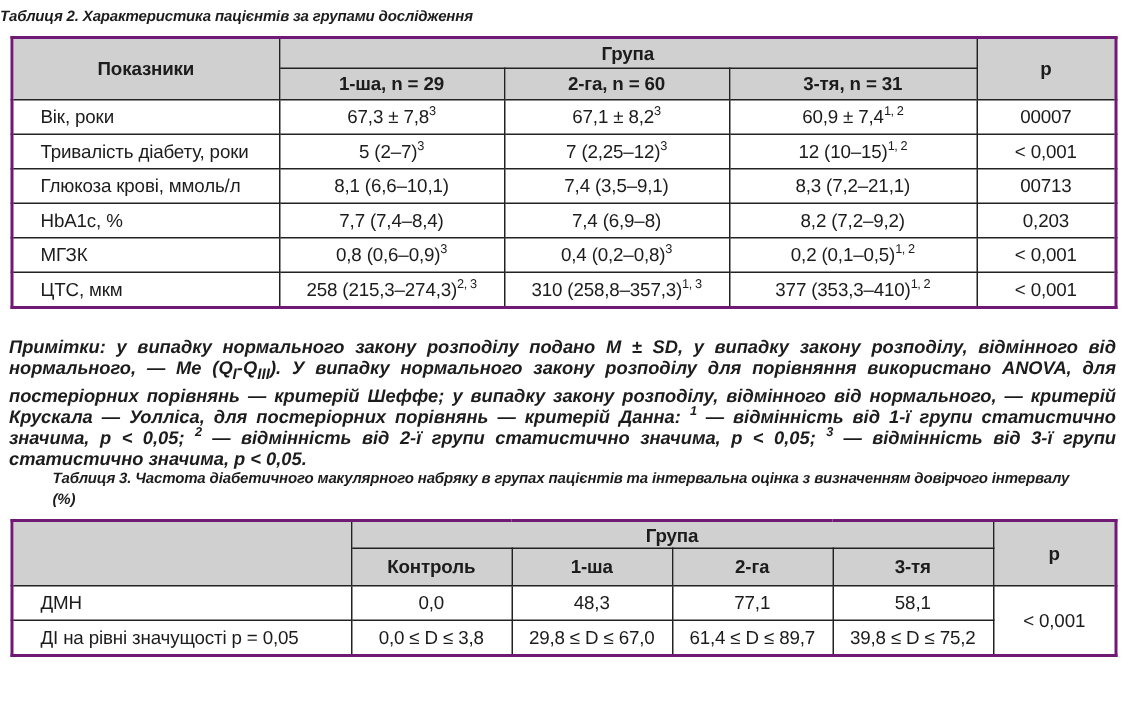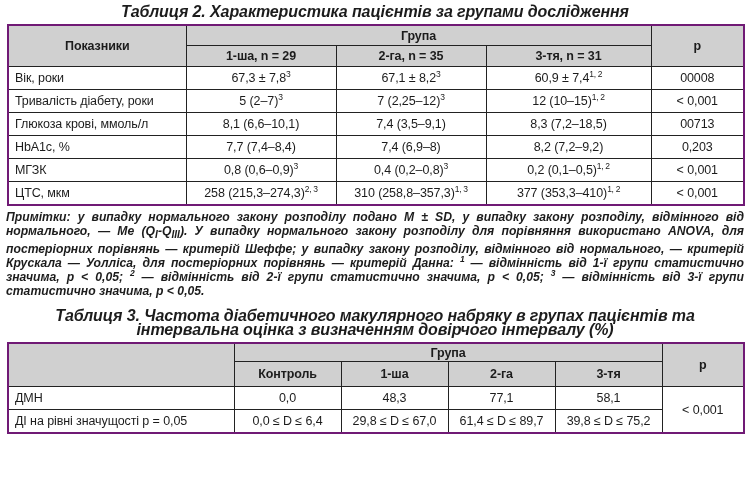--- a/index.html
+++ b/index.html
@@ -12,29 +12,27 @@
     color: #1c1c1c;
     overflow: hidden;
   }
   .page {
     width: 750px;
     height: 480px;
     box-sizing: border-box;
     padding-top: 5px;
   }
   .tbl-title {
-    text-align: center;
     font-weight: bold;
     font-style: italic;
-    font-size: 16px;
+    font-size: 10px;
     line-height: 14px;
     letter-spacing: -0.1px;
   }
   .t3-title {
-    margin-top: 11px;
     max-width: 680px;
     margin-left: auto;
     margin-right: auto;
   }
   table {
     border-collapse: collapse;
     table-layout: fixed;
     width: 736px;
     margin-left: 7px;
     margin-top: 5px;
@@ -54,34 +52,34 @@
     font-weight: bold;
   }
   table.t2 thead tr.h1 th { height: 17px; }
   table.t2 thead tr.h2 th { height: 18px; margin-top: 20px; }
   table.t2 tbody td { height: 20px; }
   table.t3 thead tr.h1 th { height: 15px; }
   table.t3 thead tr.h2 th { height: 22px; }
   table.t3 tbody td { height: 20px; }
   td.lbl {
     text-align: left;
-    padding-left: 6px;
+    padding-left: 18px;
   }
   sup {
     font-size: 8.5px;
     line-height: 0;
     letter-spacing: -0.3px;
   }
   .notes {
     font-weight: bold;
     font-style: italic;
     font-size: 12.2px;
     line-height: 14px;
     text-align: justify;
-    margin: 4px 6px 0 6px;
+    margin: 18px 6px 0 6px;
   }
 </style>
 </head>
 <body>
 
 <div class="page">
 
   <div class="tbl-title">Таблиця 2. Характеристика пацієнтів за групами дослідження</div>
 
   <table class="t2">
@@ -93,44 +91,44 @@
         <col style="width:93px">
     </colgroup>
     <thead>
       <tr class="h1">
         <th rowspan="2">Показники</th>
         <th colspan="3">Група</th>
         <th rowspan="2">р</th>
       </tr>
       <tr class="h2" id="t2-subhead">
           <th>1-ша, n = 29</th>
-          <th>2-га, n = 35</th>
+          <th>2-га, n = 60</th>
           <th>3-тя, n = 31</th>
         </tr>
     </thead>
     <tbody id="t2-body">
         <tr>
           <td class="lbl">Вік, роки</td>
           <td>67,3 ± 7,8<sup>3</sup></td>
           <td>67,1 ± 8,2<sup>3</sup></td>
           <td>60,9 ± 7,4<sup>1, 2</sup></td>
-          <td>00008</td>
+          <td>00007</td>
         </tr>
         <tr>
           <td class="lbl">Тривалість діабету, роки</td>
           <td>5 (2–7)<sup>3</sup></td>
           <td>7 (2,25–12)<sup>3</sup></td>
           <td>12 (10–15)<sup>1, 2</sup></td>
           <td>&lt; 0,001</td>
         </tr>
         <tr>
           <td class="lbl">Глюкоза крові, ммоль/л</td>
           <td>8,1 (6,6–10,1)</td>
           <td>7,4 (3,5–9,1)</td>
-          <td>8,3 (7,2–18,5)</td>
+          <td>8,3 (7,2–21,1)</td>
           <td>00713</td>
         </tr>
         <tr>
           <td class="lbl">HbA1c, %</td>
           <td>7,7 (7,4–8,4)</td>
           <td>7,4 (6,9–8)</td>
           <td>8,2 (7,2–9,2)</td>
           <td>0,203</td>
         </tr>
         <tr>
@@ -180,21 +178,21 @@
         <tr>
           <td class="lbl">ДМН</td>
           <td>0,0</td>
           <td>48,3</td>
           <td>77,1</td>
           <td>58,1</td>
           <td rowspan="2">&lt; 0,001</td>
         </tr>
         <tr>
           <td class="lbl">ДІ на рівні значущості р = 0,05</td>
-          <td>0,0 ≤ D ≤ 6,4</td>
+          <td>0,0 ≤ D ≤ 3,8</td>
           <td>29,8 ≤ D ≤ 67,0</td>
           <td>61,4 ≤ D ≤ 89,7</td>
           <td>39,8 ≤ D ≤ 75,2</td>
         </tr>
       </tbody>
   </table>
 
 
 </div>
 

